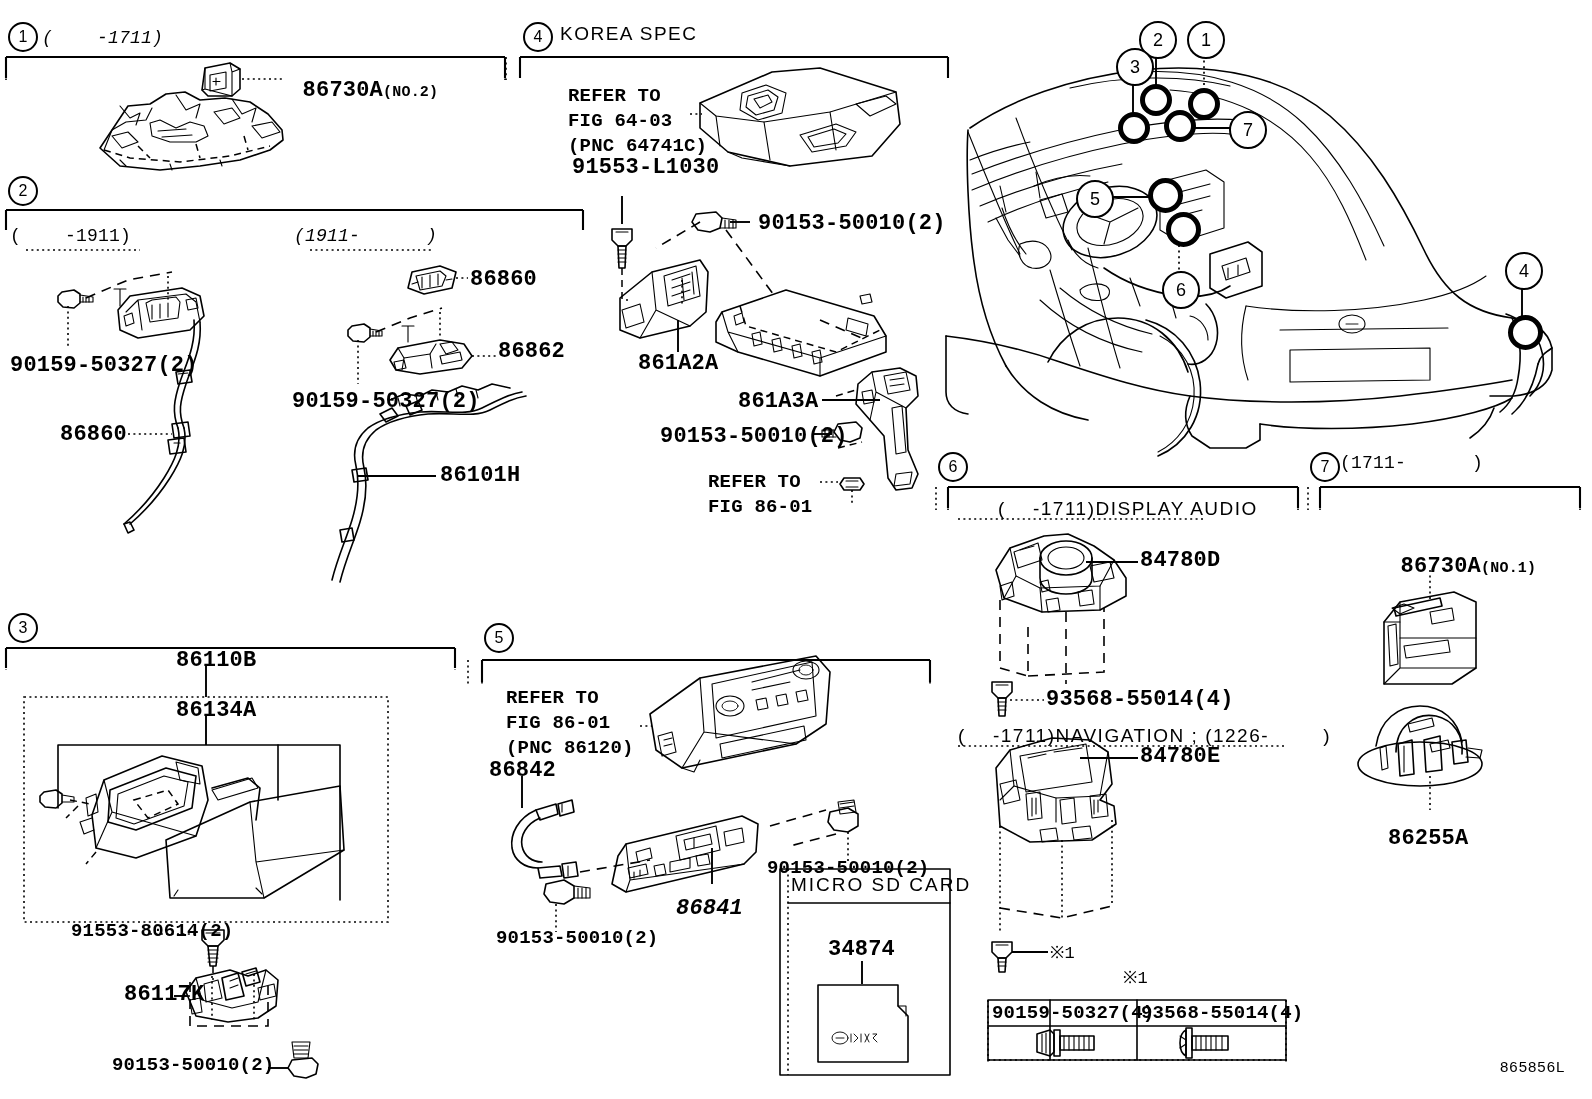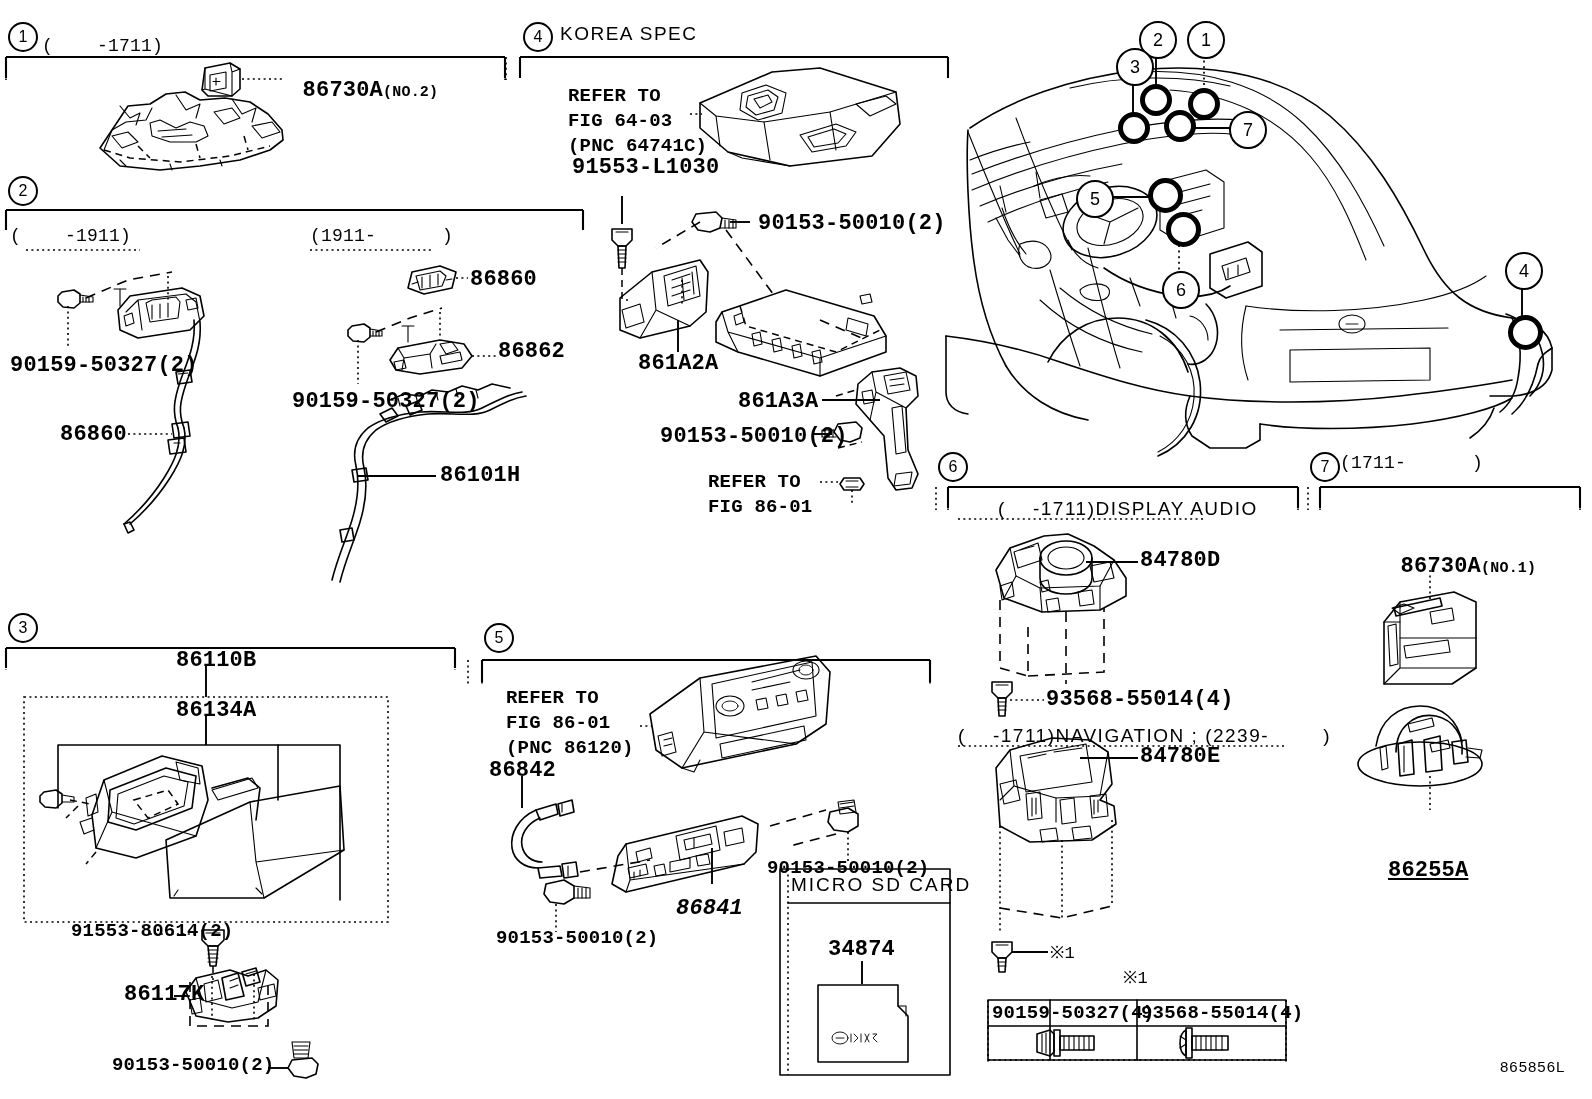--- a/index.html
+++ b/index.html
@@ -615,28 +615,28 @@
     <path class="st" d="M1430 744 L1448 740 L1450 748 L1432 752 Z"></path>
     <path class="s" d="M1452 742 L1466 740 L1468 762 L1454 764 Z"></path>
     <path class="st" d="M1408 724 L1432 718 L1434 726 L1410 732 Z"></path>
     <path class="st" d="M1468 748 L1482 750 L1480 758 L1466 757"></path>
   </g>
   <path class="dot" d="M1430 776 L1430 810"></path>
 
 </svg>
 
 <div class="circ sec" style="left:8px;top:22px;">1</div>
-<div class="lbl rng" style="left:42px;top:36px;">(    -1711)</div>
+<div class="lbl rng" style="left:42px;top:28px;font-style:italic;">(    -1711)</div>
 <div class="lbl" style="left:283px;top:60px;">
   <span class="pn">86730A</span><span class="sfx">(NO.2)</span>
 </div>
 
 <div class="circ sec" style="left:8px;top:176px;">2</div>
 <div class="lbl rng" style="left:10px;top:226px;text-align:center;">(    -1911)</div>
-<div class="lbl rng" style="left:310px;top:226px;">(1911-      )</div>
+<div class="lbl rng" style="left:294px;top:226px;font-style:italic;">(1911-      )</div>
 
 <div class="lbl pn" style="left:10px;top:353px;">90159-50327(2)</div>
 <div class="lbl pn" style="left:60px;top:422px;">86860</div>
 <div class="lbl pn" style="left:470px;top:267px;">86860</div>
 <div class="lbl pn" style="left:498px;top:339px;">86862</div>
 <div class="lbl pn" style="left:292px;top:389px;">90159-50327(2)</div>
 <div class="lbl pn" style="left:440px;top:463px;">86101H</div>
 
 <div class="circ sec" style="left:523px;top:22px;">4</div>
 <div class="lbl spec" style="left:560px;top:23px;">KOREA SPEC</div>
@@ -681,31 +681,31 @@
 (PNC 86120)</div>
 <div class="lbl pn" style="left:489px;top:758px;">86842</div>
 <div class="lbl pn-sm" style="left:767px;top:857px;">90153-50010(2)</div>
 <div class="lbl pn" style="left:676px;top:896px;font-style:italic;">86841</div>
 <div class="lbl pn-sm" style="left:496px;top:927px;">90153-50010(2)</div>
 <div class="lbl sdhdr" style="left:791px;top:874px;">MICRO SD CARD</div>
 <div class="lbl pn" style="left:828px;top:937px;">34874</div>
 
 <div class="circ sec" style="left:938px;top:452px;">6</div>
 <div class="lbl spec" style="left:958px;top:498px;margin-left:40px;">(    -1711)DISPLAY AUDIO</div>
-<div class="lbl spec" style="left:958px;top:725px;">(    -1711)NAVIGATION ; (2239-        )</div>
+<div class="lbl spec" style="left:958px;top:725px;">(    -1711)NAVIGATION ; (1226-        )</div>
 <div class="lbl pn" style="left:1140px;top:548px;">84780D</div>
 <div class="lbl pn" style="left:1046px;top:687px;">93568-55014(4)</div>
 <div class="lbl pn" style="left:1140px;top:744px;">84780E</div>
 <div class="lbl ast" style="left:1050px;top:940px;">※1</div>
 <div class="lbl ast" style="left:1123px;top:965px;">※1</div>
 <div class="lbl tbl" style="left:992px;top:1002px;">90159-50327(4)</div>
 <div class="lbl tbl" style="left:1141px;top:1002px;">93568-55014(4)</div>
 
 <div class="circ sec" style="left:1310px;top:452px;">7</div>
 <div class="lbl rng" style="left:1340px;top:453px;">(1711-      )</div>
 <div class="lbl" style="left:1381px;top:536px;text-align:center;">
   <span class="pn">86730A</span><span class="sfx">(NO.1)</span>
 </div>
-<div class="lbl pn" style="left:1388px;top:858px;text-decoration:underline;">86255A</div>
+<div class="lbl pn" style="left:1388px;top:826px;">86255A</div>
 
 <div class="lbl figno" style="left:1480px;top:1058px;margin-left:20px;">865856L</div>
 
 </div>
 
 </body></html>

